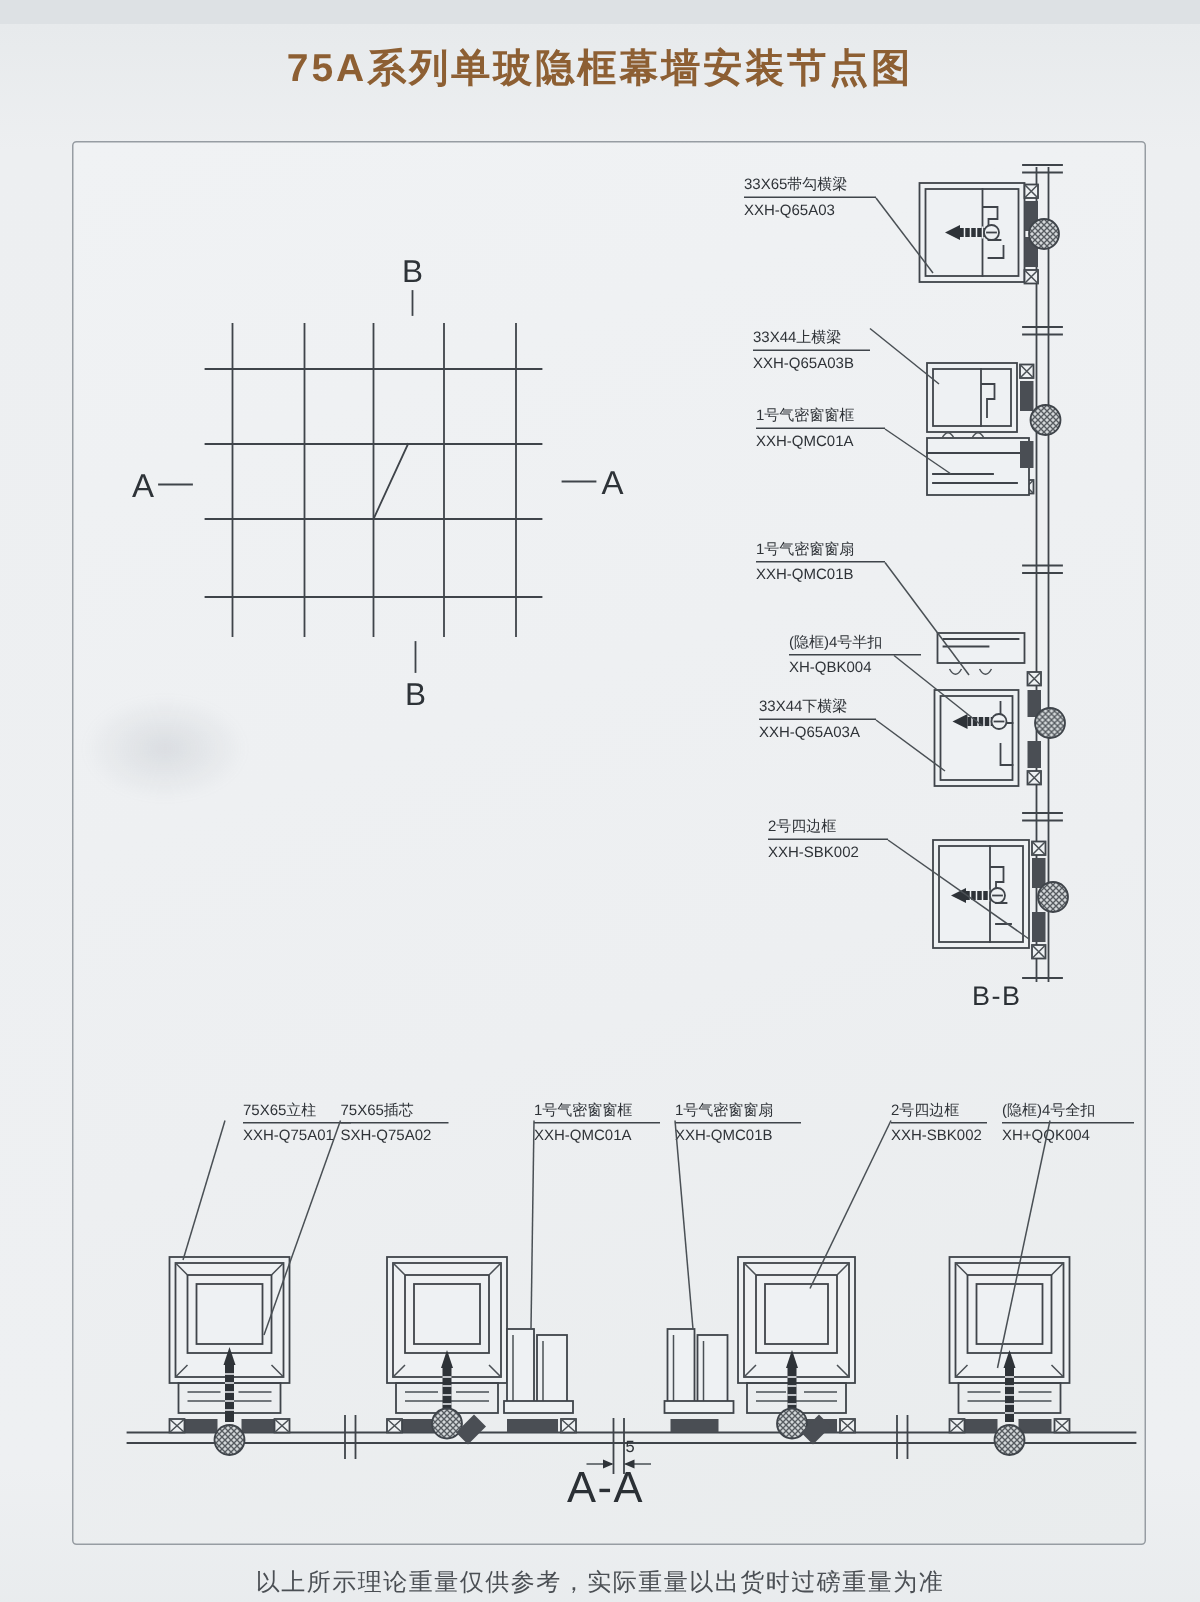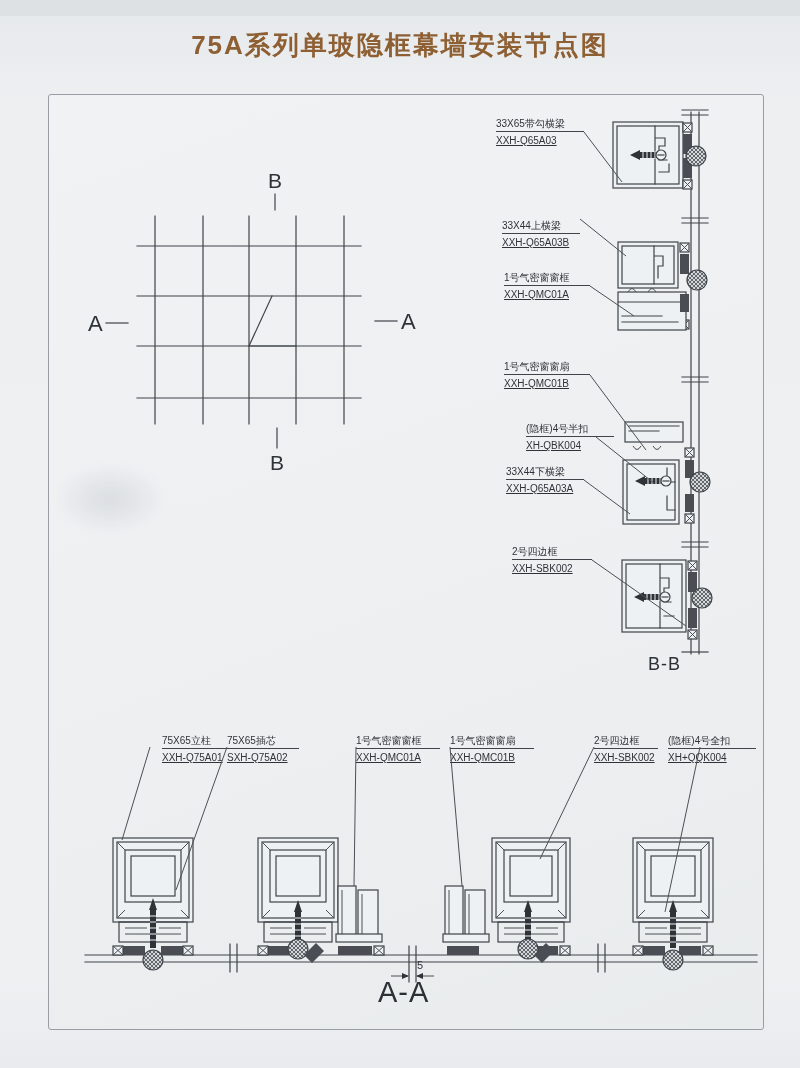--- a/index.html
+++ b/index.html
@@ -15,21 +15,21 @@
   svg{overflow:visible;}
   .ln{fill:none;stroke:#3f444a;stroke-width:1.2;stroke-linecap:square;stroke-linejoin:miter;}
   .thin{fill:none;stroke:#4a5055;stroke-width:1;}
   .paper{fill:#eef1f3;stroke:#3f444a;stroke-width:1.2;}
   .gk{fill:#4a4e54;stroke:none;}
   .dark{fill:#2e3338;stroke:none;}
   .tick{stroke:#eef1f3;stroke-width:1;fill:none;}
   .seal{fill:url(#hatch);stroke:#3f444a;stroke-width:1.2;}
   .callout{position:absolute;font-size:10px;line-height:13px;color:#2f3338;}
   .c-name{display:block;border-bottom:1px solid #3f444a;padding-bottom:1px;white-space:nowrap;}
-  .c-code{display:block;padding-top:2px;white-space:nowrap;text-decoration:underline;}
+  .c-code{display:block;padding-top:2px;white-space:nowrap;}
   .caption{position:absolute;color:#2b3035;font-weight:normal;}
   .caption-bb{left:648px;top:638px;font-size:18px;letter-spacing:1px;}
   .caption-aa{left:378px;top:960px;width:84px;text-align:left;font-size:29px;letter-spacing:1px;}
   .dim{position:absolute;left:417px;top:943px;font-size:11px;color:#2f3338;}
   .footer{position:absolute;left:0;top:1029px;width:100%;text-align:center;
           font-size:16px;color:#4b4f54;letter-spacing:1px;}
   .svgtext{font-family:"Liberation Sans","DejaVu Sans",sans-serif;fill:#2e3338;}
   .smudge{position:absolute;left:55px;top:448px;width:110px;height:70px;border-radius:50%;
           background:radial-gradient(ellipse,rgba(140,148,160,.20),rgba(140,148,160,0) 70%);
           filter:blur(3px);}
@@ -373,13 +373,14 @@
       <path d="M592,544 L686,610"></path>
       <path d="M150,731 L122,824"></path>
       <path d="M227,731 L176,874"></path>
       <path d="M356,731 L354,870"></path>
       <path d="M450,731 L462,870"></path>
       <path d="M594,731 L540,843"></path>
       <path d="M700,731 L665,896"></path>
     </g>
   </svg>
 
+  <div class="footer">以上所示理论重量仅供参考，实际重量以出货时过磅重量为准</div>
 </div>
 
 </body></html>

